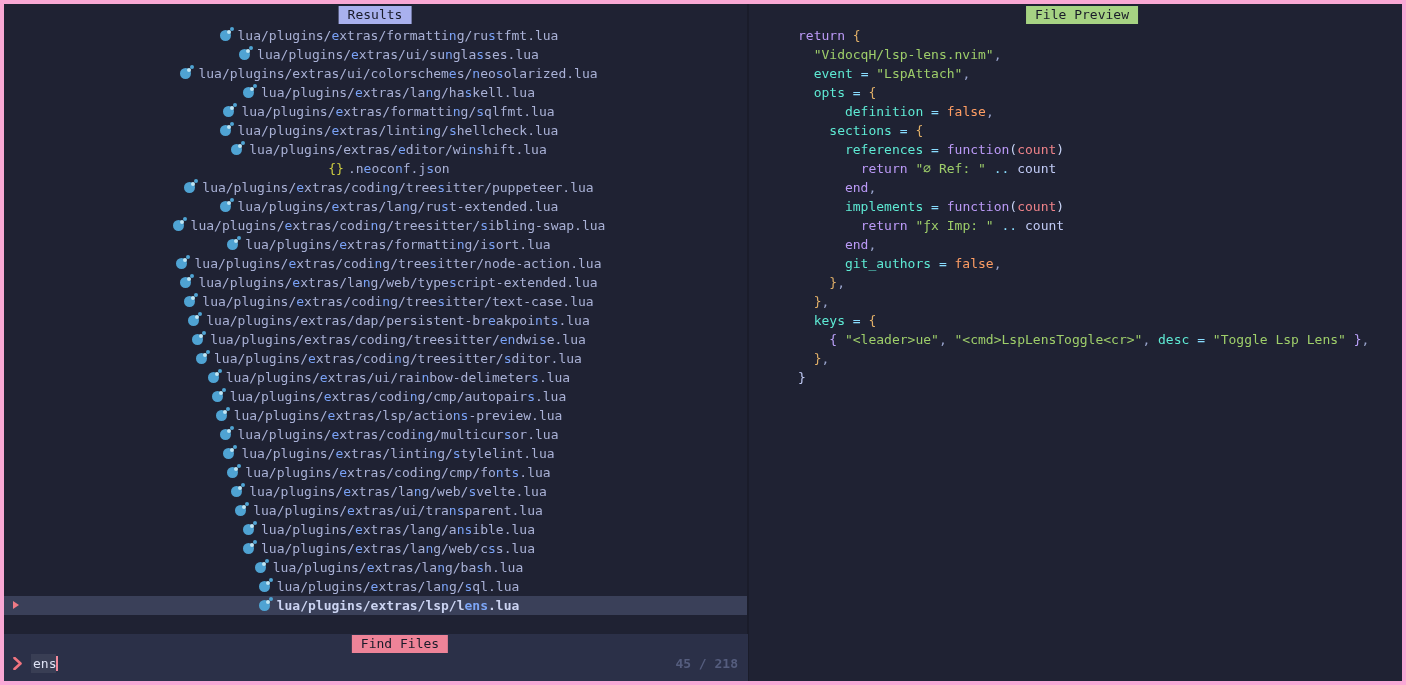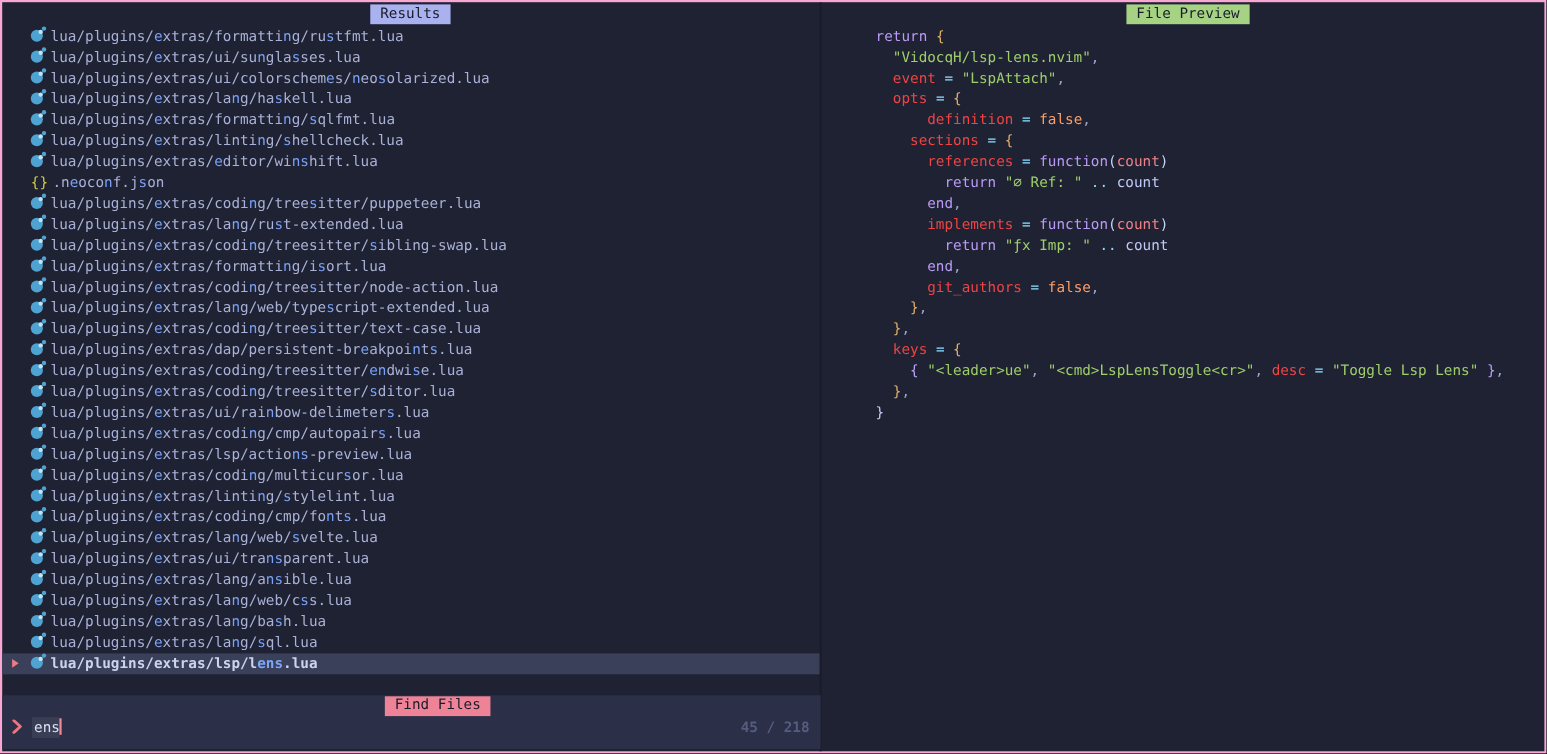--- a/index.html
+++ b/index.html
@@ -1,30 +1,30 @@
 <!DOCTYPE html>
 <html><head>
 <meta charset="utf-8">
 <style>
   html,body{margin:0;padding:0;background:#0c0d15;}
   .screen{
     position:relative;width:1406px;height:685px;box-sizing:border-box;
-    background:#1f2233;border:2px solid #f9a8d4;overflow:hidden;
+    background:#1f2233;border:4px solid #f9a8d4;overflow:hidden;
     font-family:"DejaVu Sans Mono","Liberation Mono",monospace;font-size:13px;
   }
   
   .pane-badge{
     position:absolute;top:2px;height:18px;line-height:18px;padding:0 9px;
     color:#191b29;white-space:pre;transform:translateX(-50%);z-index:5;
   }
   .results-badge{left:371px;background:#a9b1ee;}
   .preview-badge{left:1078px;background:#a6d383;}
   .prompt-badge{left:50%;top:1px;background:#ee8398;margin-left:24px;}
   
-  .results-list{position:absolute;left:0;top:22px;width:744px;}
+  .results-list{position:absolute;left:0;top:22px;width:744px;text-align:center;}
   .row{
     height:19px;line-height:19px;padding-left:26px;position:relative;
     color:#a9b1d6;white-space:pre;cursor:pointer;box-sizing:border-box;
   }
   .row .hl{color:#7aa2f7;}
   .row.selected{background:#3a4059;color:#ccd4f2;font-weight:bold;}
   .row.selected .hl{color:#7da6f7;}
   .caret{
     position:absolute;left:9px;top:5px;width:0;height:0;
     border-left:6px solid #ef7a85;border-top:4.5px solid transparent;border-bottom:4.5px solid transparent;
@@ -39,21 +39,21 @@
   .ic-lua::after{
     content:"";position:absolute;right:-3px;top:-3px;width:4px;height:4px;border-radius:50%;background:#4fa3d3;
   }
   .ic-json{color:#cbcb41;margin-right:4px;}
   
   .preview-pane{position:absolute;left:779px;top:0;width:660px;height:685px;}
   .seam{position:absolute;left:743px;top:0;width:2px;height:685px;background:#1a1c2a;}
   .preview-code{position:absolute;left:15px;top:22px;}
   .pline{height:19px;line-height:19px;white-space:pre;}
   .t-kw{color:#bb9af7}
-  .t-fld{color:#ef4444}
+  .t-fld{color:#5eead4}
   .t-op{color:#89ddff}
   .t-str{color:#9ece6a}
   .t-bool{color:#ff9e64}
   .t-br{color:#e0af68}
   .t-br2{color:#baa0f8}
   .t-par{color:#c8d3f5}
   .t-prm{color:#ee8289}
   .t-txt{color:#c0caf5}
   .t-pun{color:#9aa5ce}
   

